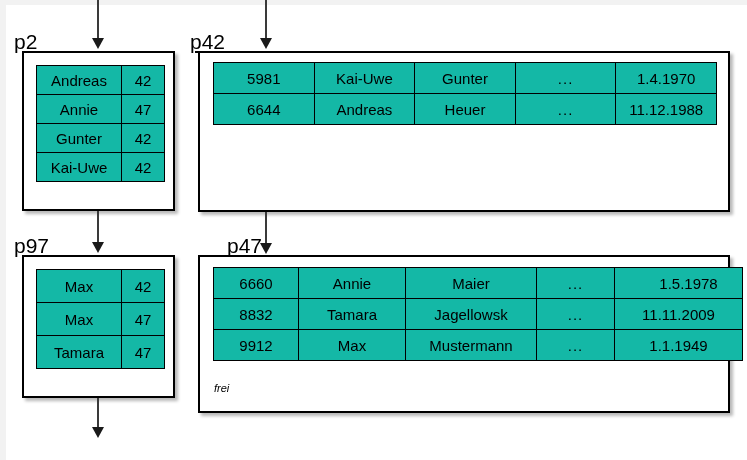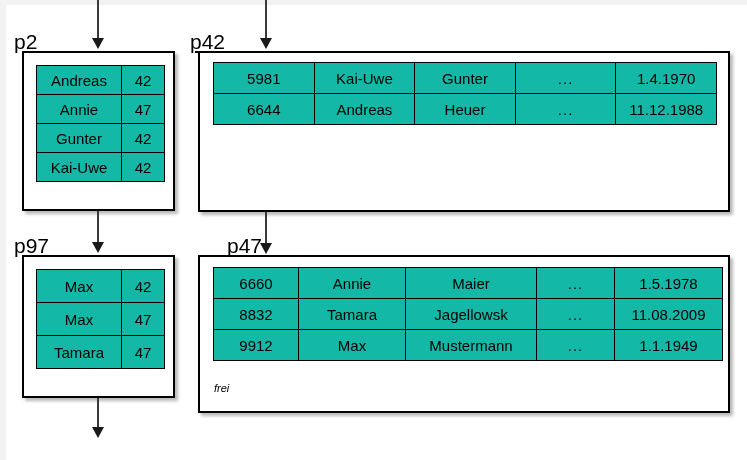--- a/index.html
+++ b/index.html
@@ -194,28 +194,28 @@
 
   <div class="page-label" style="left:190px; top:238px;margin-left:37px;">p47</div>
   <div class="page-block" style="left:198px; top:255px; width:532px; height:158px;"></div>
   <table class="grid big" style="left:213px; top:267px; width:504px;">
     <tbody>
       <tr>
         <td style="width:84px;">6660</td>
         <td style="width:106px;">Annie</td>
         <td style="width:130px;">Maier</td>
         <td class="dots" style="width:77px;">...</td>
-        <td style="width:107px;">1.5.1978</td>
+        <td style="width:107px;padding-left:20px;">1.5.1978</td>
       </tr>
       <tr>
         <td>8832</td>
         <td>Tamara</td>
         <td>Jagellowsk</td>
         <td class="dots">...</td>
-        <td>11.08.2009</td>
+        <td>11.11.2009</td>
       </tr>
       <tr>
         <td>9912</td>
         <td>Max</td>
         <td>Mustermann</td>
         <td class="dots">...</td>
         <td>1.1.1949</td>
       </tr>
     </tbody>
   </table>

